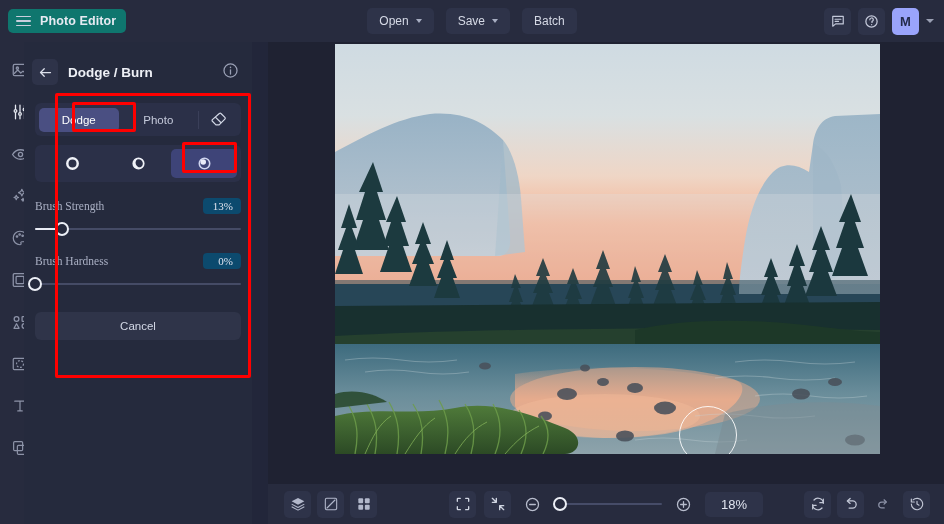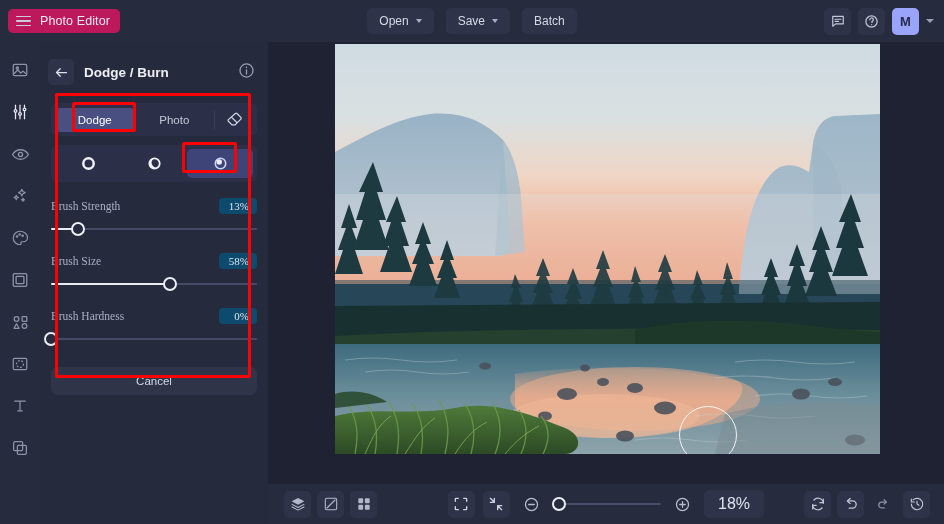--- a/index.html
+++ b/index.html
@@ -13,22 +13,23 @@
 
   
   .topbar {
     position: absolute; left: 0; top: 0; width: 944px; height: 42px;
     background: #272b3e;
     display: flex; align-items: center;
   }
   .tb-left { display: flex; align-items: center; margin-left: 8px; }
   .hamburger-wrap {
     display: flex; align-items: center; gap: 9px;
-    padding: 5px 10px 5px 8px; border-radius: 5px; background: #be185d;
+    padding: 5px 10px 5px 8px; border-radius: 5px; background: #0f766e;
     cursor: pointer;
+    font-weight: bold;
   }
   .ham { display: flex; flex-direction: column; gap: 3px; width: 15px; }
   .ham i { display: block; height: 1.6px; background: #c9cedd; border-radius: 1px; }
   .app-title { color: #e7eaf2; font-size: 12.5px; letter-spacing: .1px; }
 
   .tb-center {
     position: absolute; left: 0; right: 0; top: 0; height: 42px;
     display: flex; align-items: center; justify-content: center; gap: 12px;
     pointer-events: none;
   }
@@ -71,21 +72,21 @@
     padding-top: 14px; gap: 14px;
   }
   .rail-item {
     width: 28px; height: 28px; display: flex; align-items: center;
     justify-content: center; border-radius: 5px; cursor: pointer;
   }
   .rail-item svg { display: block; }
 
   
   .panel {
-    position: absolute; left: 40px; top: 42px; width: 228px; height: 482px;
+    position: absolute; left: 24px; top: 42px; width: 228px; height: 482px;
     background: #252a3d;
   }
   .panel-head {
     display: flex; align-items: center; height: 42px; padding: 0 10px 0 8px;
     margin-top: 9px;
   }
   .back-btn {
     width: 26px; height: 26px; border-radius: 5px; background: #2e3349;
     display: flex; align-items: center; justify-content: center; cursor: pointer;
   }
@@ -196,21 +197,21 @@
   .zoom-line {
     position: absolute; left: 0; right: 0; top: 7px; height: 2px;
     background: #464c68; border-radius: 1px;
   }
   .zoom-knob {
     position: absolute; top: 1px; left: 6px; width: 14px; height: 14px;
     border-radius: 50%; background: #272b3e; border: 2.2px solid #eceff6;
     transform: translateX(-7px);
   }
   .zoom-readout {
-    background: #2e3349; color: #dfe3ee; font-size: 16px;
+    background: #2e3349; color: #dfe3ee; font-size: 13px;
     border-radius: 5px; padding: 5px 14px; min-width: 58px; text-align: center;
     cursor: pointer;
   }
   .bb-icon {
     width: 27px; height: 27px; border-radius: 5px; background: #2e3349;
     display: flex; align-items: center; justify-content: center; cursor: pointer;
   }
   .bb-icon.flat { background: transparent; }
 </style>
 </head>
@@ -392,31 +393,20 @@
           <span class="slider-label">Brush Strength</span>
           <span class="slider-val">13%</span>
         </div>
         <div class="track">
           <div class="track-line"></div>
           <div class="track-fill" id="fill-0" style="width: 13%;"></div>
           <div class="knob" id="knob-0" style="left: 13%;"></div>
         </div>
       </div>
 
-      <div class="slider-block">
-        <div class="slider-label-row">
-          <span class="slider-label">Brush Size</span>
-          <span class="slider-val">58%</span>
-        </div>
-        <div class="track">
-          <div class="track-line"></div>
-          <div class="track-fill" id="fill-1" style="width: 58%;"></div>
-          <div class="knob" id="knob-1" style="left: 58%;"></div>
-        </div>
-      </div>
 
       <div class="slider-block">
         <div class="slider-label-row">
           <span class="slider-label">Brush Hardness</span>
           <span class="slider-val">0%</span>
         </div>
         <div class="track">
           <div class="track-line"></div>
           <div class="track-fill" id="fill-2" style="width: 0%;"></div>
           <div class="knob" id="knob-2" style="left: 0%;"></div>

